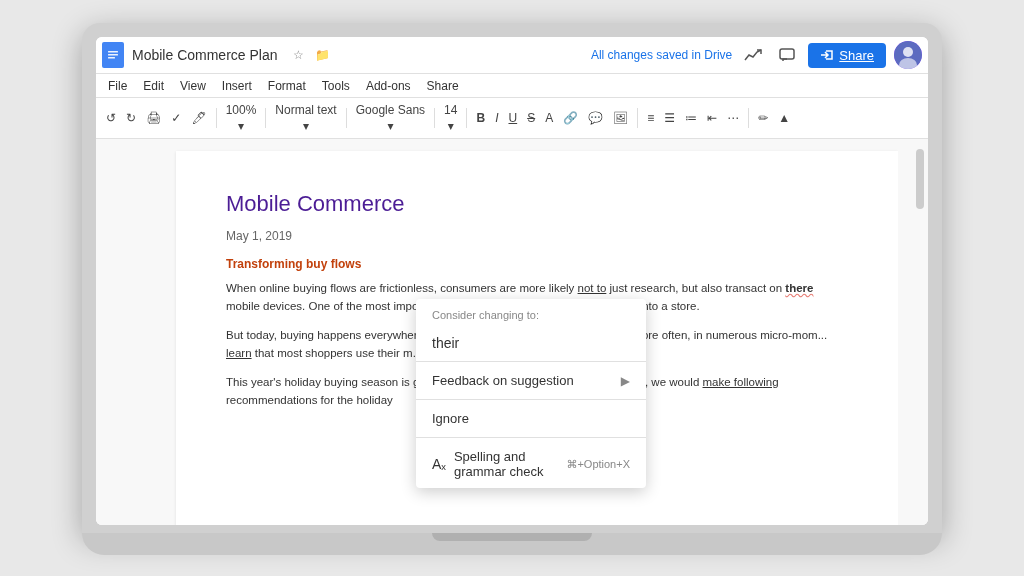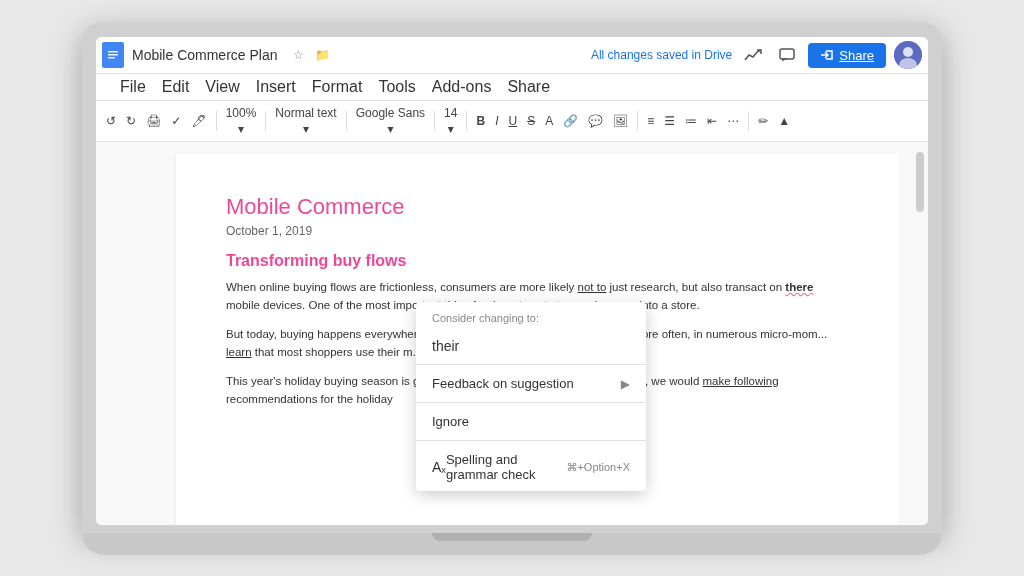--- a/index.html
+++ b/index.html
@@ -151,25 +151,25 @@
       align-items: center;
       justify-content: center;
       color: white;
       font-size: 12px;
     }
 
     
     .menu-bar {
       display: flex;
       align-items: center;
-      padding: 2px 16px;
+      padding: 2px 4px;
       border-bottom: 1px solid #e0e0e0;
       background: #fff;
       gap: 0;
-      font-size: 16px;
+      font-size: 12px;
       color: #333;
       min-height: 24px;
     }
 
     .menu-item {
       padding: 2px 8px;
       cursor: pointer;
       border-radius: 3px;
     }
 
@@ -267,35 +267,35 @@
       top: 10px;
       width: 8px;
       height: 60px;
       background: #ccc;
       border-radius: 4px;
     }
 
     
     .doc-title-h1 {
       font-size: 22px;
-      color: #ec4899;
+      color: #4c1d95;
       font-weight: 400;
-      margin-bottom: 4px;
+      margin-bottom: 12px;
     }
 
     .doc-date {
       font-size: 12px;
       color: #666;
       margin-bottom: 14px;
     }
 
     .doc-h2 {
-      font-size: 16px;
+      font-size: 12px;
       font-weight: 600;
-      color: #ec4899;
+      color: #c2410c;
       margin-bottom: 8px;
     }
 
     .doc-p {
       font-size: 11.5px;
       color: #333;
       line-height: 1.6;
       margin-bottom: 10px;
     }
 
@@ -348,20 +348,21 @@
       display: flex;
       align-items: center;
       justify-content: space-between;
       cursor: pointer;
       color: #333;
     }
 
     .ctx-item-left {
       display: flex;
       align-items: center;
+      gap: 8px;
     }
 
     .ctx-arrow {
       color: #888;
       font-size: 12px;
     }
 
     .ctx-shortcut {
       color: #888;
       font-size: 11px;
@@ -480,21 +481,21 @@
         <span class="fmt-btn">⋯</span>
         <div class="fmt-divider"></div>
         <span class="fmt-btn">✏</span>
         <span class="fmt-btn">▲</span>
       </div>
 
       <div class="doc-area">
         <div class="doc-sidebar-left"></div>
         <div class="doc-page">
           <h1 class="doc-title-h1">Mobile Commerce</h1>
-          <p class="doc-date">October 1, 2019</p>
+          <p class="doc-date">May 1, 2019</p>
           <h2 class="doc-h2">Transforming buy flows</h2>
           <p class="doc-p">
             When online buying flows are frictionless, consumers are more likely <span class="underline-link">not to</span> just research, but also transact on <span class="squiggly">there</span> mobile devices. One of the most important <span class="underline-link">thing</span> for department store<span>...</span> shoppers into a store.
           </p>
           <p class="doc-p">
             But today, buying happens everywhere, sometimes while in stores from comp... more often, in numerous micro-mom... <span class="underline-link">learn</span> that most shoppers use their m... or while doing other activities.
           </p>
           <p class="doc-p">
             This year's holiday buying season is going to be the biggest ever. With this in mind, we would <span class="underline-link">make following</span> recommendations for the holiday
           </p>

